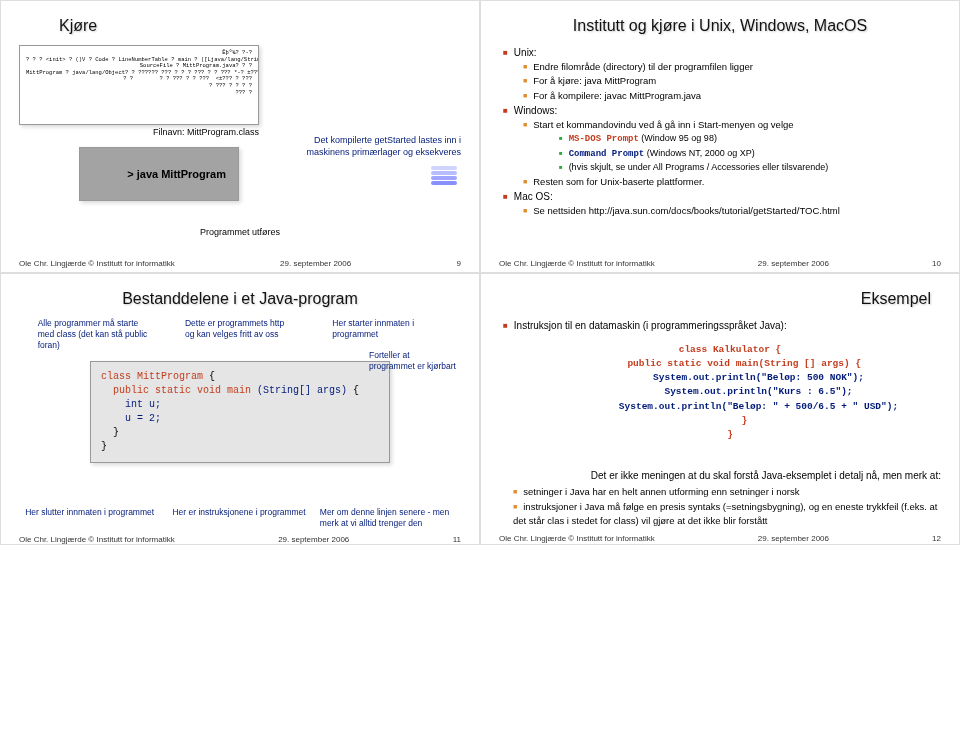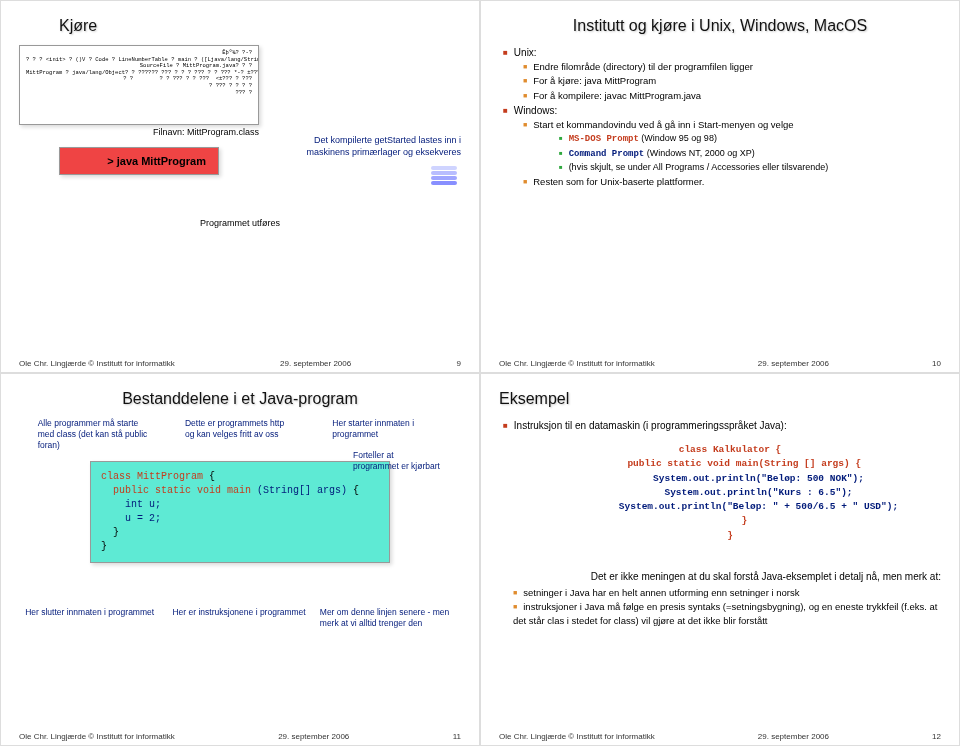--- a/index.html
+++ b/index.html
@@ -7,21 +7,21 @@
     font-family: "Segoe UI", Tahoma, Arial, sans-serif;
     background: #fff;
     width: 960px;
     height: 746px;
   }
   .grid {
     display: grid;
     grid-template-columns: 1fr 1fr;
     grid-template-rows: 1fr 1fr;
     width: 960px;
-    height: 746px;
+    height: 545px;
   }
   .slide {
     border: 1px solid #ddd;
     padding: 16px 18px 4px 18px;
     position: relative;
     display: flex;
     flex-direction: column;
     overflow: hidden;
   }
   h1 {
@@ -42,25 +42,25 @@
     box-shadow: 2px 2px 4px rgba(0,0,0,0.15);
     padding: 4px 6px;
     width: 240px;
     height: 80px;
     overflow: hidden;
     white-space: pre;
   }
   .filnavn { font-size: 9px; margin-top: 2px; }
   .prompt {
     margin-top: 10px;
-    margin-left: 40px;
-    background: #ef4444;
+    margin-left: 60px;
+    background: #a3a3a3;
     border: 1px solid #999;
     box-shadow: 2px 2px 4px rgba(0,0,0,0.15);
-    padding: 7px 12px;
+    padding: 20px 12px;
     font-weight: 600;
     font-size: 11px;
     width: 160px;
   }
   .annot {
     font-size: 9px;
     color: #001a7a;
     line-height: 1.3;
   }
   .slide9-rows { display: flex; gap: 14px; align-items: flex-start; text-align: right; }
@@ -89,35 +89,35 @@
     display: flex;
     justify-content: space-between;
     font-size: 8px;
     color: #333;
     padding-top: 6px;
   }
   .codebox {
     font-family: "Courier New", monospace;
     font-size: 10px;
     line-height: 1.4;
-    background: #5eead4;
+    background: #e5e5e5;
     border: 1px solid #999;
     box-shadow: 2px 2px 4px rgba(0,0,0,0.15);
     padding: 8px 10px;
     white-space: pre;
   }
   .cb11 { width: 300px; margin: 10px auto 0 auto;}
   .blue { color: #001a7a; }
   .kw { color: #c43c1d; }
   .s11row1 { display:flex; justify-content:space-around; font-size:8.5px; color:#001a7a; margin-bottom:6px;}
   .s11row1 > div { width: 110px; line-height:1.3;}
   .s11row2 { display:flex; justify-content:space-around; font-size:8.5px; color:#001a7a; margin-top:44px;}
   .s11row2 > div { width: 135px; line-height:1.3;}
   .slide11-wrap { position: relative; }
-  .rightside { position:absolute; right:20px; top:32px; font-size:8.5px; color:#001a7a; width:88px; line-height:1.3;}
+  .rightside { position:absolute; right:4px; top:32px; font-size:8.5px; color:#001a7a; width:88px; line-height:1.3;}
   .cb12 {
     font-family:"Courier New",monospace;
     font-size:9.5px;
     line-height:1.5;
     white-space:pre;
     color:#001a7a;
     font-weight:700;
     margin-left: 20px;
     margin-top:4px;
     text-align:center;
@@ -174,20 +174,25 @@
           <li><span>Start et kommandovindu ved å gå inn i Start-menyen og velge</span>
             <ul class="ul-gn">
               <li><span class="msdos">MS-DOS Prompt</span><span> (Window 95 og 98)</span></li>
               <li><span class="cmdpr">Command Prompt</span><span> (Windows NT, 2000 og XP)</span></li>
               <li>(hvis skjult, se under All Programs / Accessories eller tilsvarende)</li>
             </ul>
           </li>
           <li>Resten som for Unix-baserte plattformer.</li>
         </ul>
       </li>
+      <li><span>Mac OS:</span>
+        <ul class="ul-or">
+          <li>Se nettsiden http://java.sun.com/docs/books/tutorial/getStarted/TOC.html</li>
+        </ul>
+      </li>
     </ul>
     <div class="footer">
       <span>Ole Chr. Lingjærde © Institutt for informatikk</span>
       <span>29. september 2006</span>
       <span>10</span>
     </div>
   </div>
 
   <div class="slide">
     <h1>Bestanddelene i et Java-program</h1>
@@ -211,21 +216,21 @@
       </div>
     </div>
     <div class="footer">
       <span>Ole Chr. Lingjærde © Institutt for informatikk</span>
       <span>29. september 2006</span>
       <span>11</span>
     </div>
   </div>
 
   <div class="slide">
-    <h1 style="text-align:left;margin-right:10px;">Eksempel</h1>
+    <h1 style="text-align:right;margin-right:10px;">Eksempel</h1>
     <ul class="ul-red">
       <li class="slide12-intro">Instruksjon til en datamaskin (i programmeringsspråket Java):</li>
     </ul>
     <div class="cb12"><span class="cls">class Kalkulator {</span>
 <span class="cls">     public static void main(String [] args) {</span>
 <span>          System.out.println("Beløp: 500 NOK");</span>
 <span>          System.out.println("Kurs : 6.5");</span>
 <span>          System.out.println("Beløp: " + 500/6.5 + " USD");</span>
 <span class="cls">     }</span>
 <span class="cls">}</span></div>

